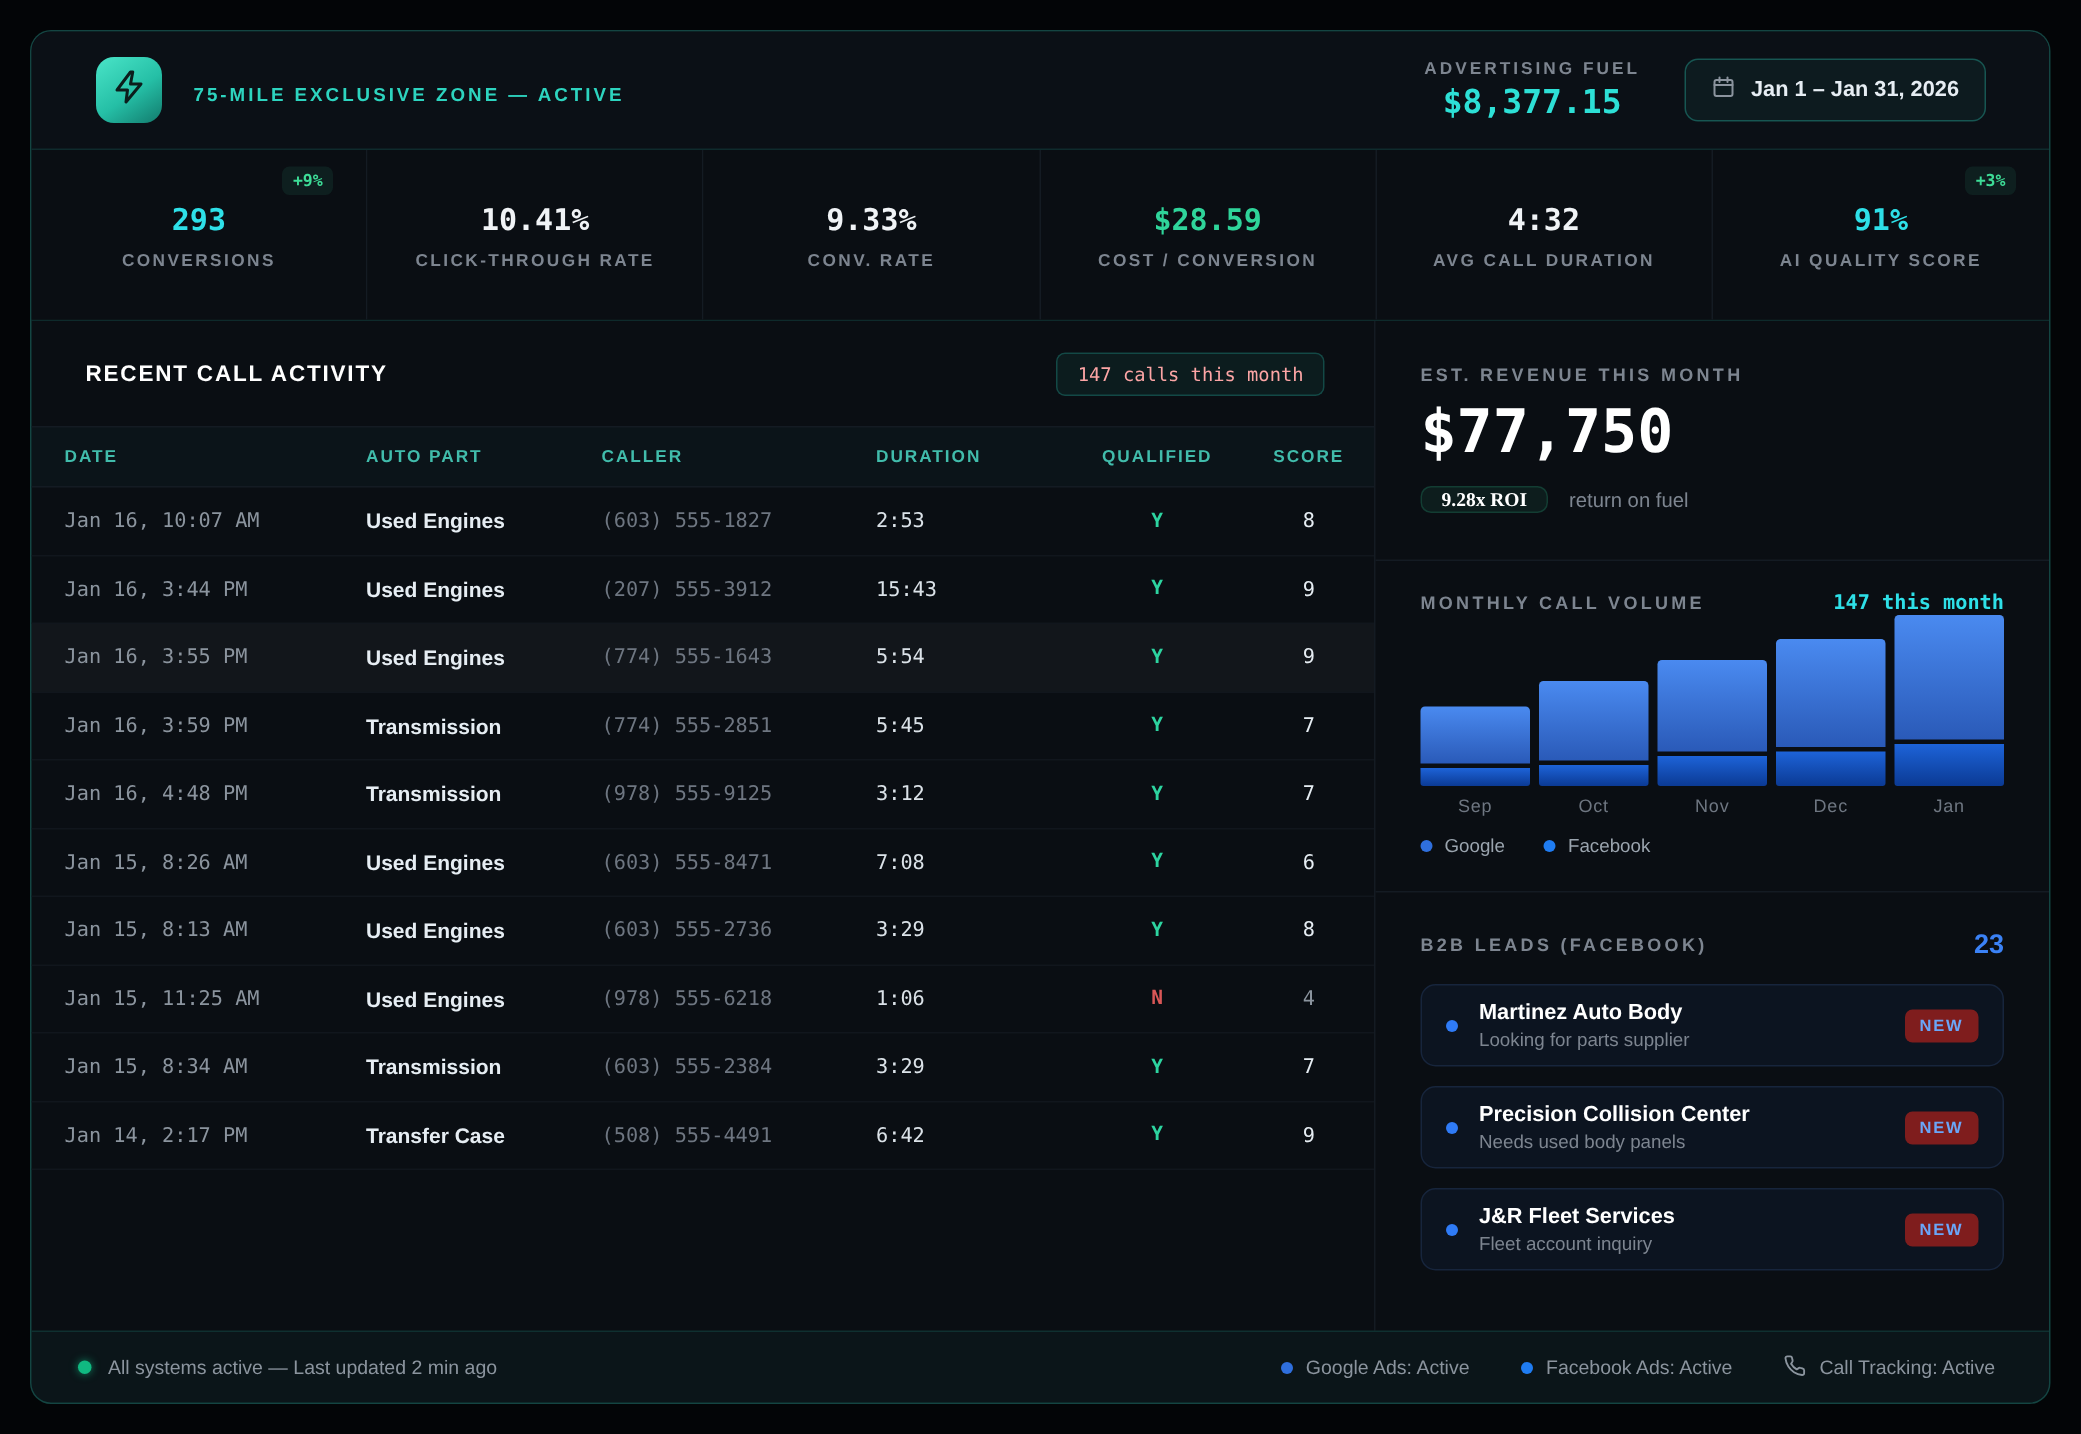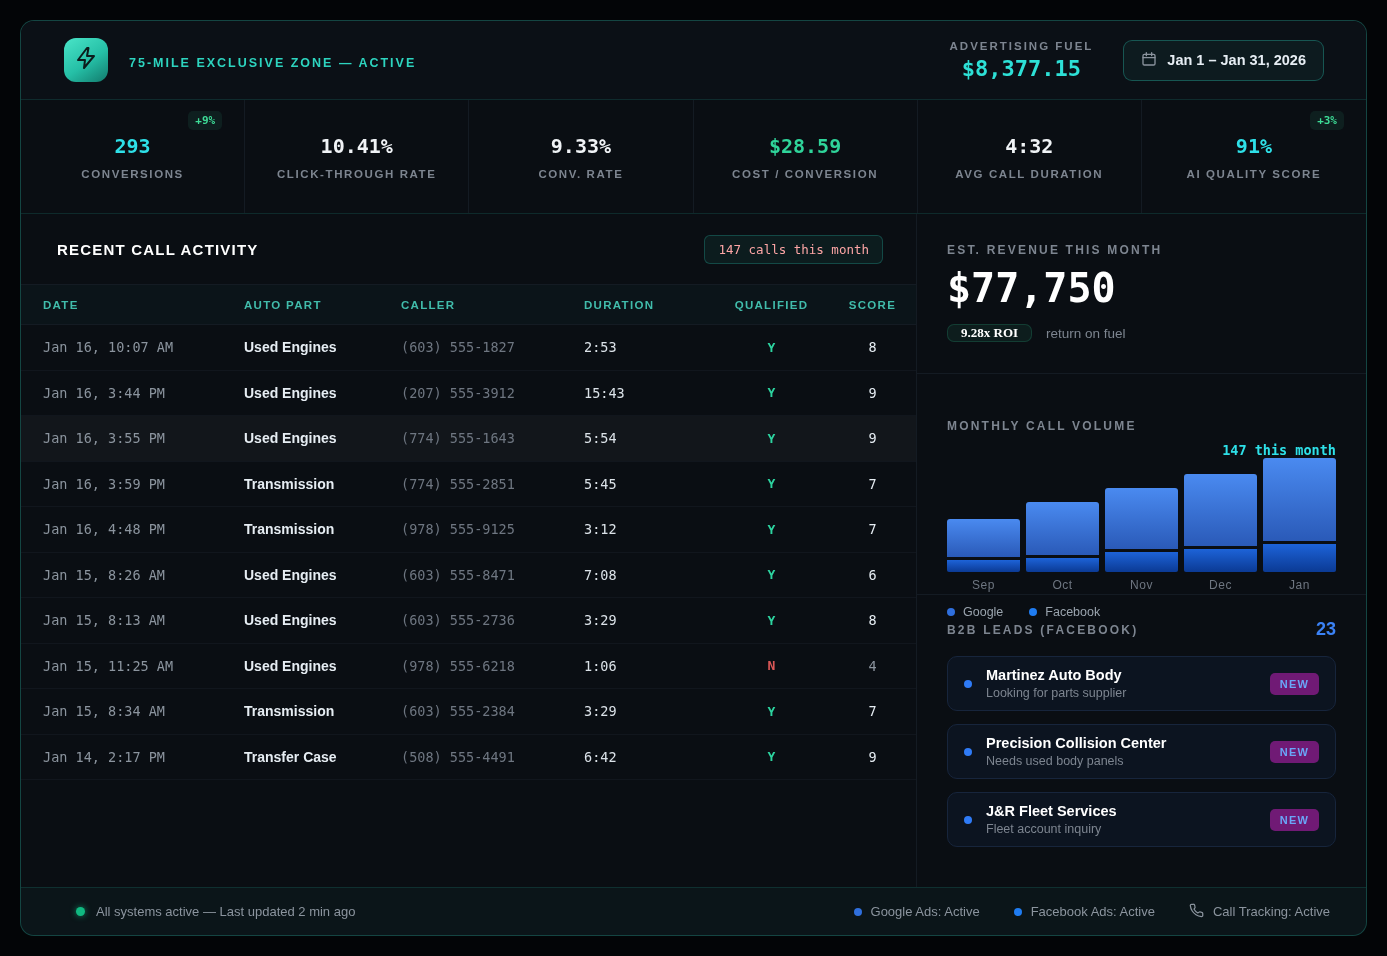--- a/index.html
+++ b/index.html
@@ -103,21 +103,21 @@
   .rev-roi-row { display:flex; align-items:center; gap:14px; margin-top:13px; }
   .roi-badge {
     font-family:Liberation Serif, serif; font-size:13px; font-weight:bold; color:#ffffff;
     background:rgba(52,211,153,0.08); border:1px solid rgba(52,211,153,0.18);
     border-radius:7px; padding:0 13px;
   }
   .roi-caption { font-size:13.5px; color:#7d8590; }
 
   .chart-section { height:221px; flex:0 0 221px; padding:20px 30px 0; border-bottom:1px solid #141b23; }
   .chart-head { display:flex; align-items:center; justify-content:space-between; position:relative; z-index:2; }
-  .chart-annotation { font-family:"DejaVu Sans Mono", monospace; font-size:13.5px; font-weight:bold; color:#2ee0e8;margin-top:48px; }
+  .chart-annotation { font-family:"DejaVu Sans Mono", monospace; font-size:13.5px; font-weight:bold; color:#2ee0e8; }
   .bars { display:flex; align-items:flex-end; gap:6px; height:112px; margin-top:2px; position:relative; z-index:1; }
   .bar-col { flex:1; display:flex; flex-direction:column; justify-content:flex-end; }
   .seg-top { border-radius:3px 3px 0 0; background:linear-gradient(180deg,#4a8af0,#2a5ab8); margin-bottom:3px; }
   .seg-bottom { border-radius:0 0 2px 2px; background:linear-gradient(180deg,#1d63d8,#0b3a94); }
   .months { display:flex; gap:6px; margin-top:6px; }
   .month { flex:1; text-align:center; font-size:12px; color:#6e7681; letter-spacing:0.5px; }
   .legend { display:flex; gap:26px; margin-top:13px; }
   .legend-item { display:flex; align-items:center; gap:8px; font-size:12.5px; color:#9aa4ae; }
   .legend-dot { width:8px; height:8px; border-radius:50%; }
 
@@ -126,27 +126,27 @@
   .leads-count { font-size:18px; font-weight:bold; color:#3b82f6; }
   .lead-card {
     display:flex; align-items:center; gap:14px; padding:10px 16px; margin-bottom:13px;
     background:#0c1420; border:1px solid #17253c; border-radius:10px; cursor:pointer;
   }
   .lead-dot { width:8px; height:8px; border-radius:50%; background:#2f7bf6; flex:0 0 8px; }
   .lead-name { font-size:14.5px; font-weight:bold; color:#ffffff; }
   .lead-note { font-size:12.5px; color:#7d8590; margin-top:3px; }
   .lead-badge {
     margin-left:auto; font-size:11px; font-weight:bold; letter-spacing:1.2px; color:#6aa6f8;
-    background:#701a75; border-radius:5px; padding:5px 10px;
+    background:#7f1d1d; border-radius:5px; padding:5px 10px;
   }
 
   
   .footer {
     height:48px; flex:0 0 48px; display:flex; align-items:center;
-    padding:0 36px 0 55px; border-top:1px solid rgba(45,212,191,0.14);
+    padding:0 36px 0 31px; border-top:1px solid rgba(45,212,191,0.14);
     background:rgba(45,212,191,0.04); font-size:13px; color:#8b949e;
   }
   .status-left { display:flex; align-items:center; gap:11px; }
   .green-dot { width:9px; height:9px; border-radius:50%; background:#10b981; box-shadow:0 0 6px rgba(16,185,129,0.7); }
   .footer-items { margin-left:auto; display:flex; align-items:center; gap:34px; }
   .footer-item { display:flex; align-items:center; gap:9px; }
   .footer-dot { width:8px; height:8px; border-radius:50%; }
   .footer-item svg { width:15px; height:15px; stroke:#8b949e; }
 </style>
 </head>

